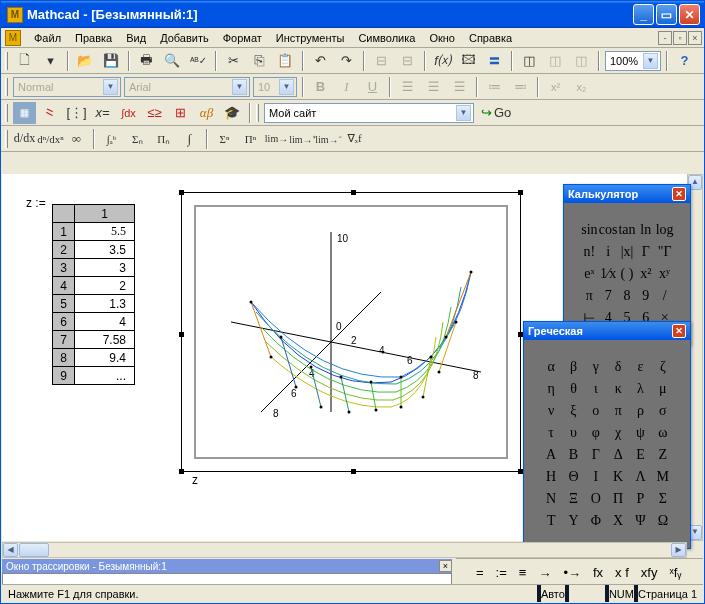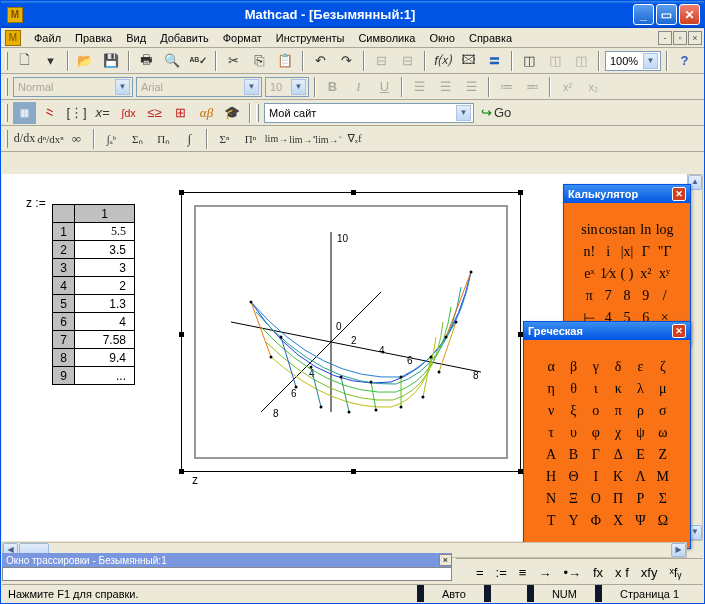--- a/index.html
+++ b/index.html
@@ -18,21 +18,21 @@
     height: 27px;
     background: linear-gradient(to bottom, #3b8eed 0%, #0054e3 10%, #0054e3 90%, #003dc0 100%);
     display: flex;
     align-items: center;
     color: white;
     font-weight: bold;
     font-size: 13px;
     padding-left: 6px;
   }
   .titlebar .app-icon { width:16px; height:16px; background:#e8b000; border:1px solid #a07000; margin-right:4px; font-size:10px; text-align:center; line-height:14px; color:#7a5000;}
-  .titlebar .title-text { flex:1;text-align:center; }
+  .titlebar .title-text { flex:1; }
   .winbtns { display:flex; gap:2px; padding-right:4px; }
   .winbtn { width:21px; height:21px; border:1px solid #fff; border-radius:3px; display:flex; align-items:center; justify-content:center; font-family:Arial; font-size:12px; font-weight:bold; color:white; }
   .winbtn.min,.winbtn.max { background:linear-gradient(#5a9eed,#1868d8); }
   .winbtn.close { background:linear-gradient(#f08070,#d04020); }
   .menubar { height:20px; background:#ece9d8; border-bottom:1px solid #aca899; display:flex; align-items:center; padding-left:4px; gap:2px;}
   .menubar .mitem { padding:2px 7px; cursor:default; }
   .menubar .filler{flex:1;}
   .menubar .mdi { display:flex; gap:1px; padding-right:2px;}
   .menubar .mdi div{width:14px;height:14px;border:1px solid #888;font-size:9px;text-align:center;line-height:12px;color:#555;background:#ece9d8}
   .toolbar { height:26px; background:#ece9d8; border-bottom:1px solid #aca899; display:flex; align-items:center; padding:0 4px; gap:3px;}
@@ -46,37 +46,37 @@
   .workspace { position:absolute; top:173px; left:1px; right:1px; bottom:62px; background:white; overflow:hidden;}
   .zlabel { position:absolute; top:22px; left:24px; font-family:Arial; font-size:12px;}
   .ztable { position:absolute; top:30px; left:50px; border-collapse:collapse; font-family:Arial; font-size:12px;}
   .ztable td { border:1px solid black; text-align:right; padding:1px 8px 1px 4px; height:18px;}
   .ztable .hdr { background:#c0c0c0; text-align:center; padding:1px 4px;}
   .ztable .rh { background:#c0c0c0; text-align:center; width:22px; padding:1px 4px;}
   .plotframe { position:absolute; top:18px; left:179px; width:340px; height:280px; border:1px solid black; }
   .plotframe .handle{position:absolute;width:5px;height:5px;background:black;}
   .plotinner { position:absolute; inset:12px; border:2px solid #999; display:flex; align-items:center; justify-content:center; }
   .zcap{position:absolute;left:10px;bottom:-16px;font-family:Arial;font-size:12px}
-  .palette { position:absolute; background:#f97316; border:1px solid #0054e3; box-shadow:1px 1px 3px rgba(0,0,0,.3);}
+  .palette { position:absolute; background:#737373; border:1px solid #0054e3; box-shadow:1px 1px 3px rgba(0,0,0,.3);}
   .palette .ptitle{height:18px;background:linear-gradient(to bottom,#3b8eed,#0054e3);color:white;font-weight:bold;font-size:11px;display:flex;align-items:center;padding:0 4px;}
   .palette .ptitle .pclose{margin-left:auto;width:14px;height:14px;background:#d04020;border:1px solid white;color:white;font-size:9px;text-align:center;line-height:12px;border-radius:2px;cursor:default}
   .palette .pgrid{display:grid;padding:16px;}
   .palette .pcell{display:flex;align-items:center;justify-content:center;height:22px;font-family:'Times New Roman',serif;font-size:14px;cursor:default}
   .scrollh{position:absolute;left:1px;right:17px;bottom:45px;height:16px;background:#ece9d8;border:1px solid #c4c1af;}
   .scrollh .thumb{position:absolute;left:16px;top:0;width:30px;height:14px;background:linear-gradient(#e4eefb,#c1d7f5);border:1px solid #9cb8de;border-radius:2px;}
   .scrollh .arr{position:absolute;top:0;width:15px;height:14px;background:linear-gradient(#e4eefb,#c1d7f5);border:1px solid #9cb8de;text-align:center;font-size:8px;line-height:12px;color:#4d6185;border-radius:2px}
   .scrollv{position:absolute;right:1px;top:173px;bottom:62px;width:16px;background:#ece9d8;border:1px solid #c4c1af;}
   .scrollv .arr{position:absolute;left:0;width:14px;height:15px;background:linear-gradient(#e4eefb,#c1d7f5);border:1px solid #9cb8de;text-align:center;font-size:8px;line-height:12px;color:#4d6185;border-radius:2px}
-  .tracewin{position:absolute;left:1px;bottom:22px;width:450px;height:28px;margin-top:36px;}
+  .tracewin{position:absolute;left:1px;bottom:16px;width:450px;height:28px;margin-top:36px;}
   .tracewin .tt{height:14px;background:#7a96df;color:white;font-size:10px;padding-left:4px;display:flex;align-items:center}
   .tracewin .tt .tx{margin-left:auto;width:13px;height:12px;background:#ece9d8;color:black;text-align:center;line-height:10px;border:1px solid #888;font-size:9px}
   .tracewin .tb{height:14px;background:white;border:1px solid #888}
   .evalbar{position:absolute;right:1px;bottom:18px;left:455px;height:27px;background:#ece9d8;border-top:1px solid #aca899;display:flex;align-items:center;gap:10px;font-family:Arial;font-size:13px;padding-left:10px}
   .statusbar{position:absolute;left:1px;right:1px;bottom:1px;height:18px;background:#ece9d8;border-top:1px solid #aca899;display:flex;align-items:center;font-size:11px;padding:0 6px}
-  .statusbar .scell{border-left:7px solid #0f172a;padding:0 18px;height:100%;display:flex;align-items:center}
+  .statusbar .scell{border-left:4px solid #0f172a;padding:0 0;height:100%;display:flex;align-items:center}
 </style>
 </head>
 <body>
 
 <div class="titlebar">
   <div class="app-icon">M</div>
   <span class="title-text">Mathcad - [Безымянный:1]</span>
   <div class="winbtns">
     <div class="winbtn min">_</div>
     <div class="winbtn max">▭</div>
@@ -98,21 +98,21 @@
 <div class="toolbar">
   <div class="grip"></div>
   <div class="tbtn">🗋</div>
   <div class="tbtn">▾</div>
   <div class="tsep"></div>
   <div class="tbtn">📂</div>
   <div class="tbtn">💾</div>
   <div class="tsep"></div>
   <div class="tbtn">🖶</div>
   <div class="tbtn">🔍</div>
-  <div class="tbtn" style="font-size:10px;font-weight:bold">ᴬᴮ✓</div>
+  <div class="tbtn" style="font-size:10px;font-weight:normal">ᴬᴮ✓</div>
   <div class="tsep"></div>
   <div class="tbtn">✂</div>
   <div class="tbtn">⎘</div>
   <div class="tbtn">📋</div>
   <div class="tsep"></div>
   <div class="tbtn">↶</div>
   <div class="tbtn">↷</div>
   <div class="tsep"></div>
   <div class="tbtn disabled-icon">⊟</div>
   <div class="tbtn disabled-icon">⊟</div>
@@ -128,21 +128,21 @@
   <div class="combo" style="width:56px">
     <span>100%</span>
     <div class="dd">▼</div>
   </div>
   <div class="tsep"></div>
   <div class="tbtn" style="color:#3060c0;font-weight:bold">?</div>
 </div>
 
 <div class="toolbar">
   <div class="grip"></div>
-  <div class="combo disabled" style="width:120px">
+  <div class="combo disabled" style="width:108px">
     <span>Normal</span>
     <div class="dd">▼</div>
   </div>
   <div class="combo disabled" style="width:126px">
     <span>Arial</span>
     <div class="dd">▼</div>
   </div>
   <div class="combo disabled" style="width:44px">
     <span>10</span>
     <div class="dd">▼</div>

